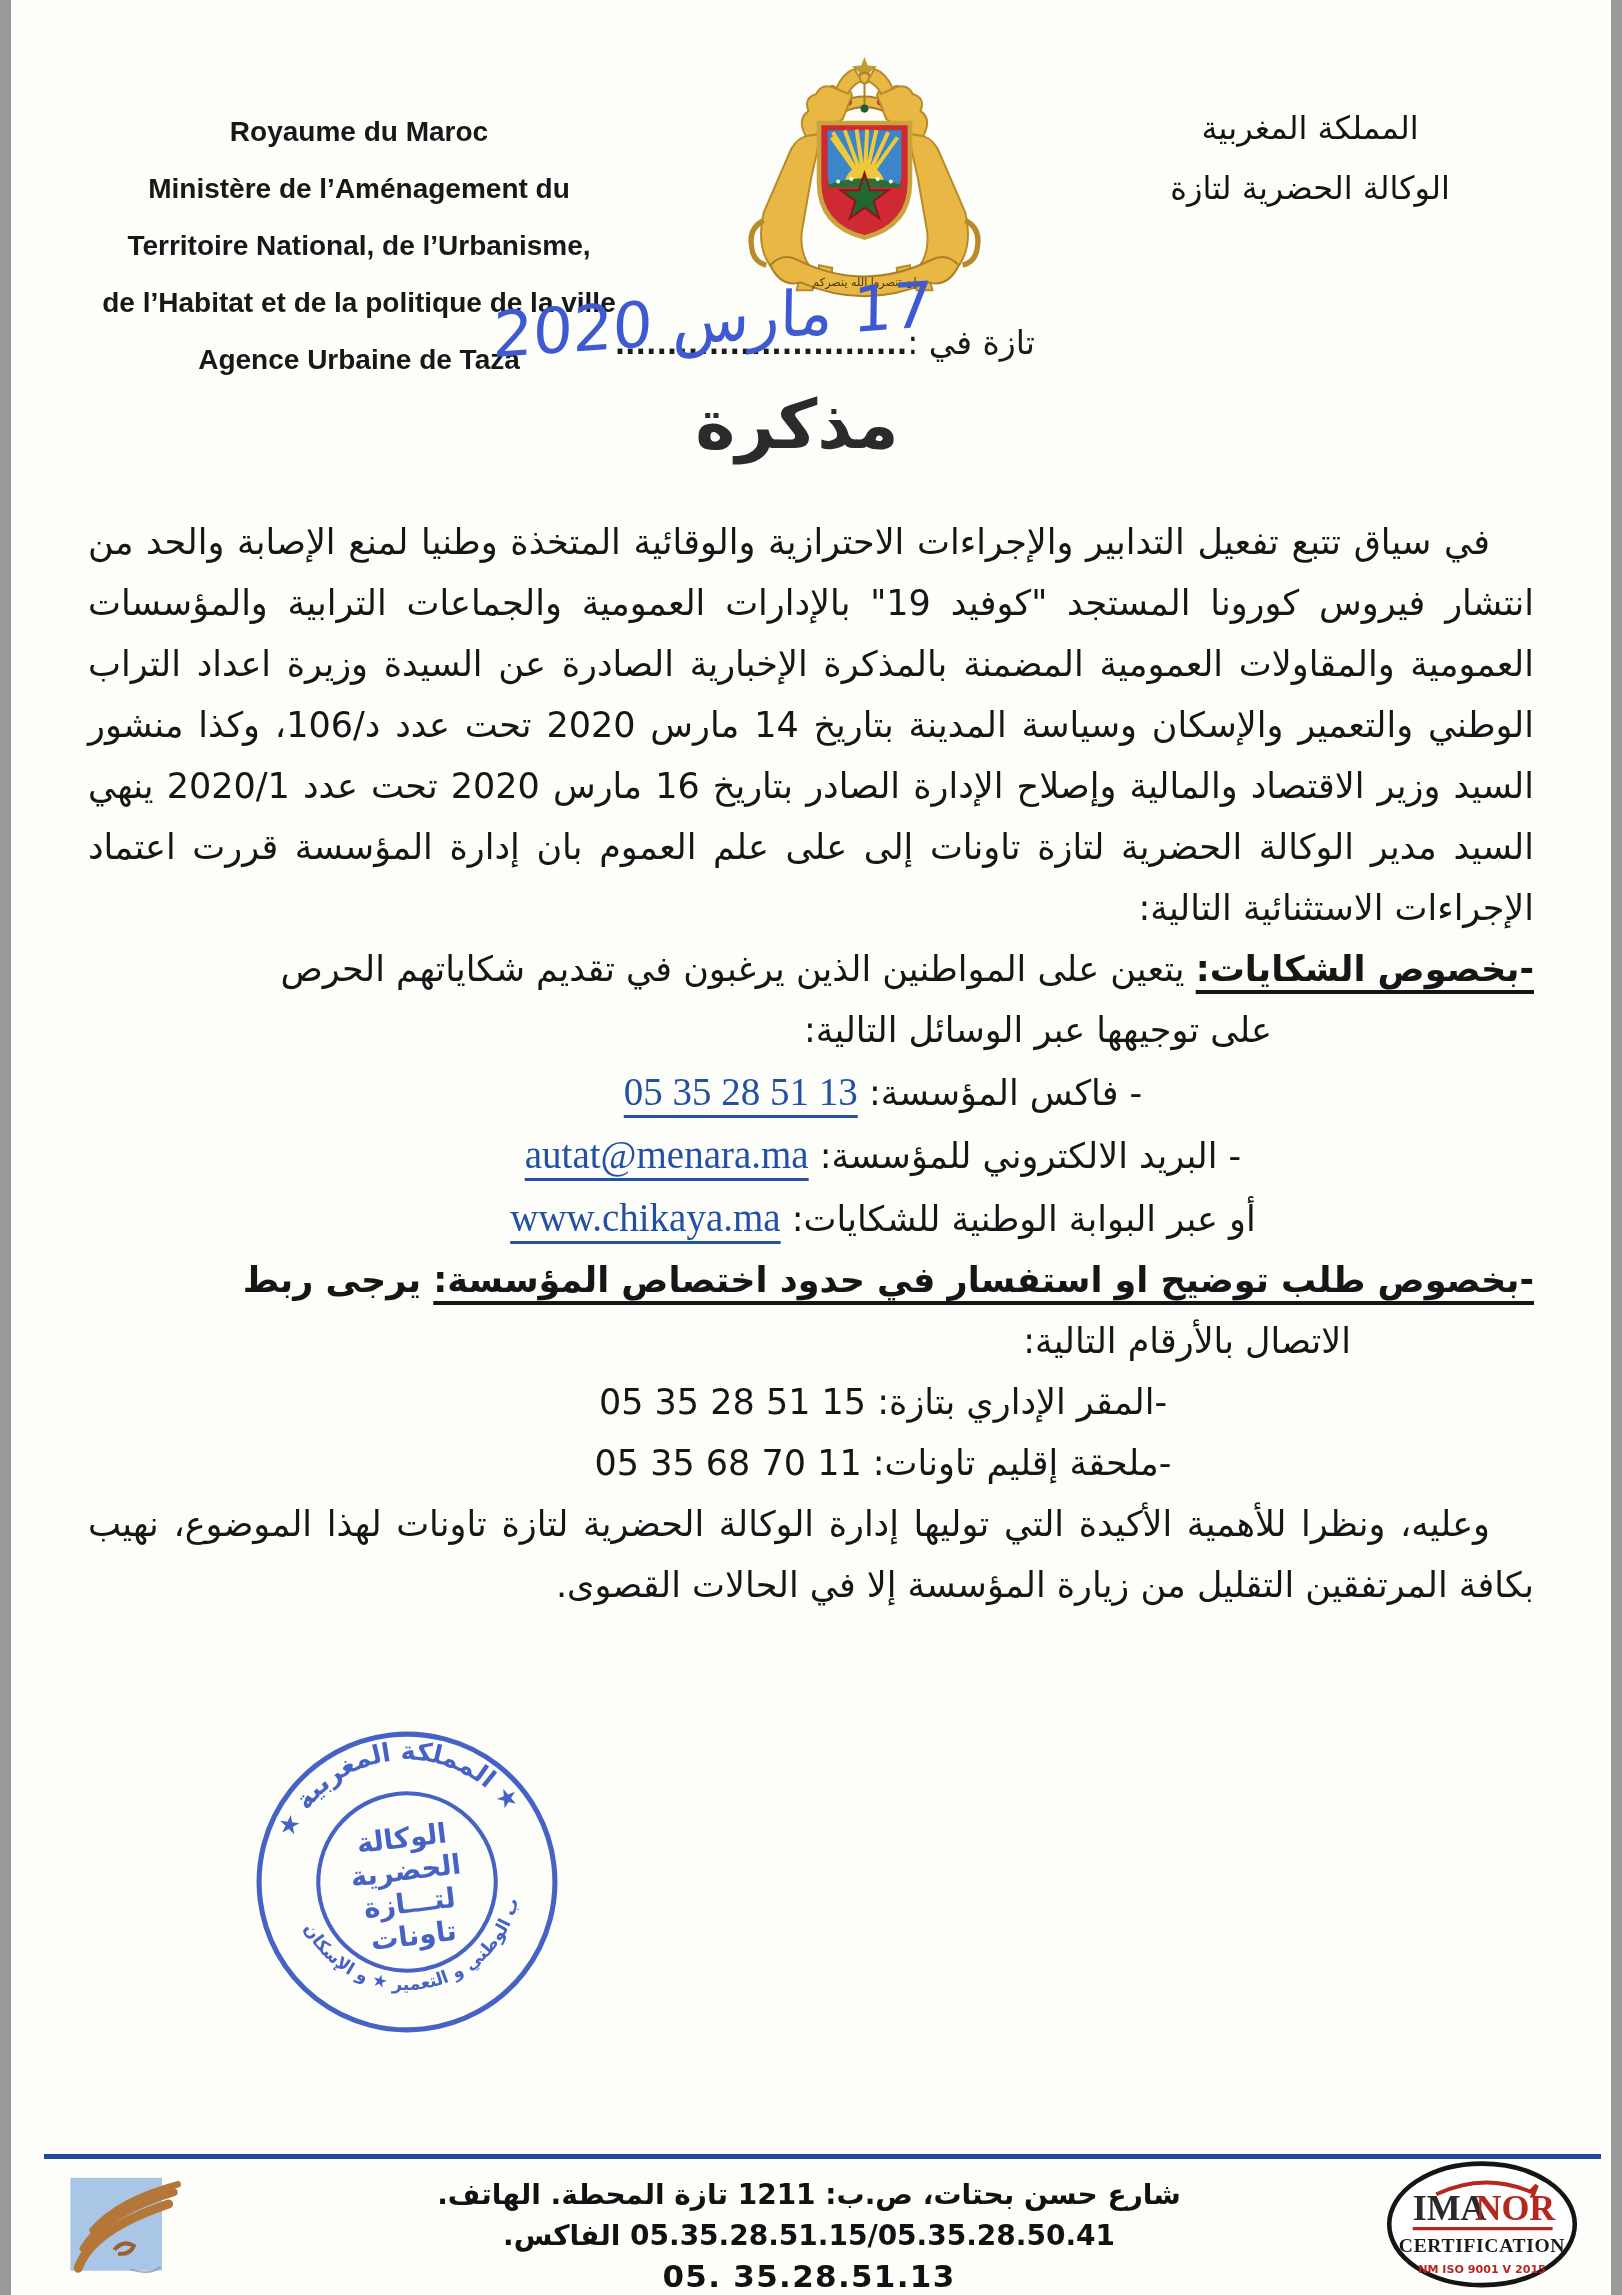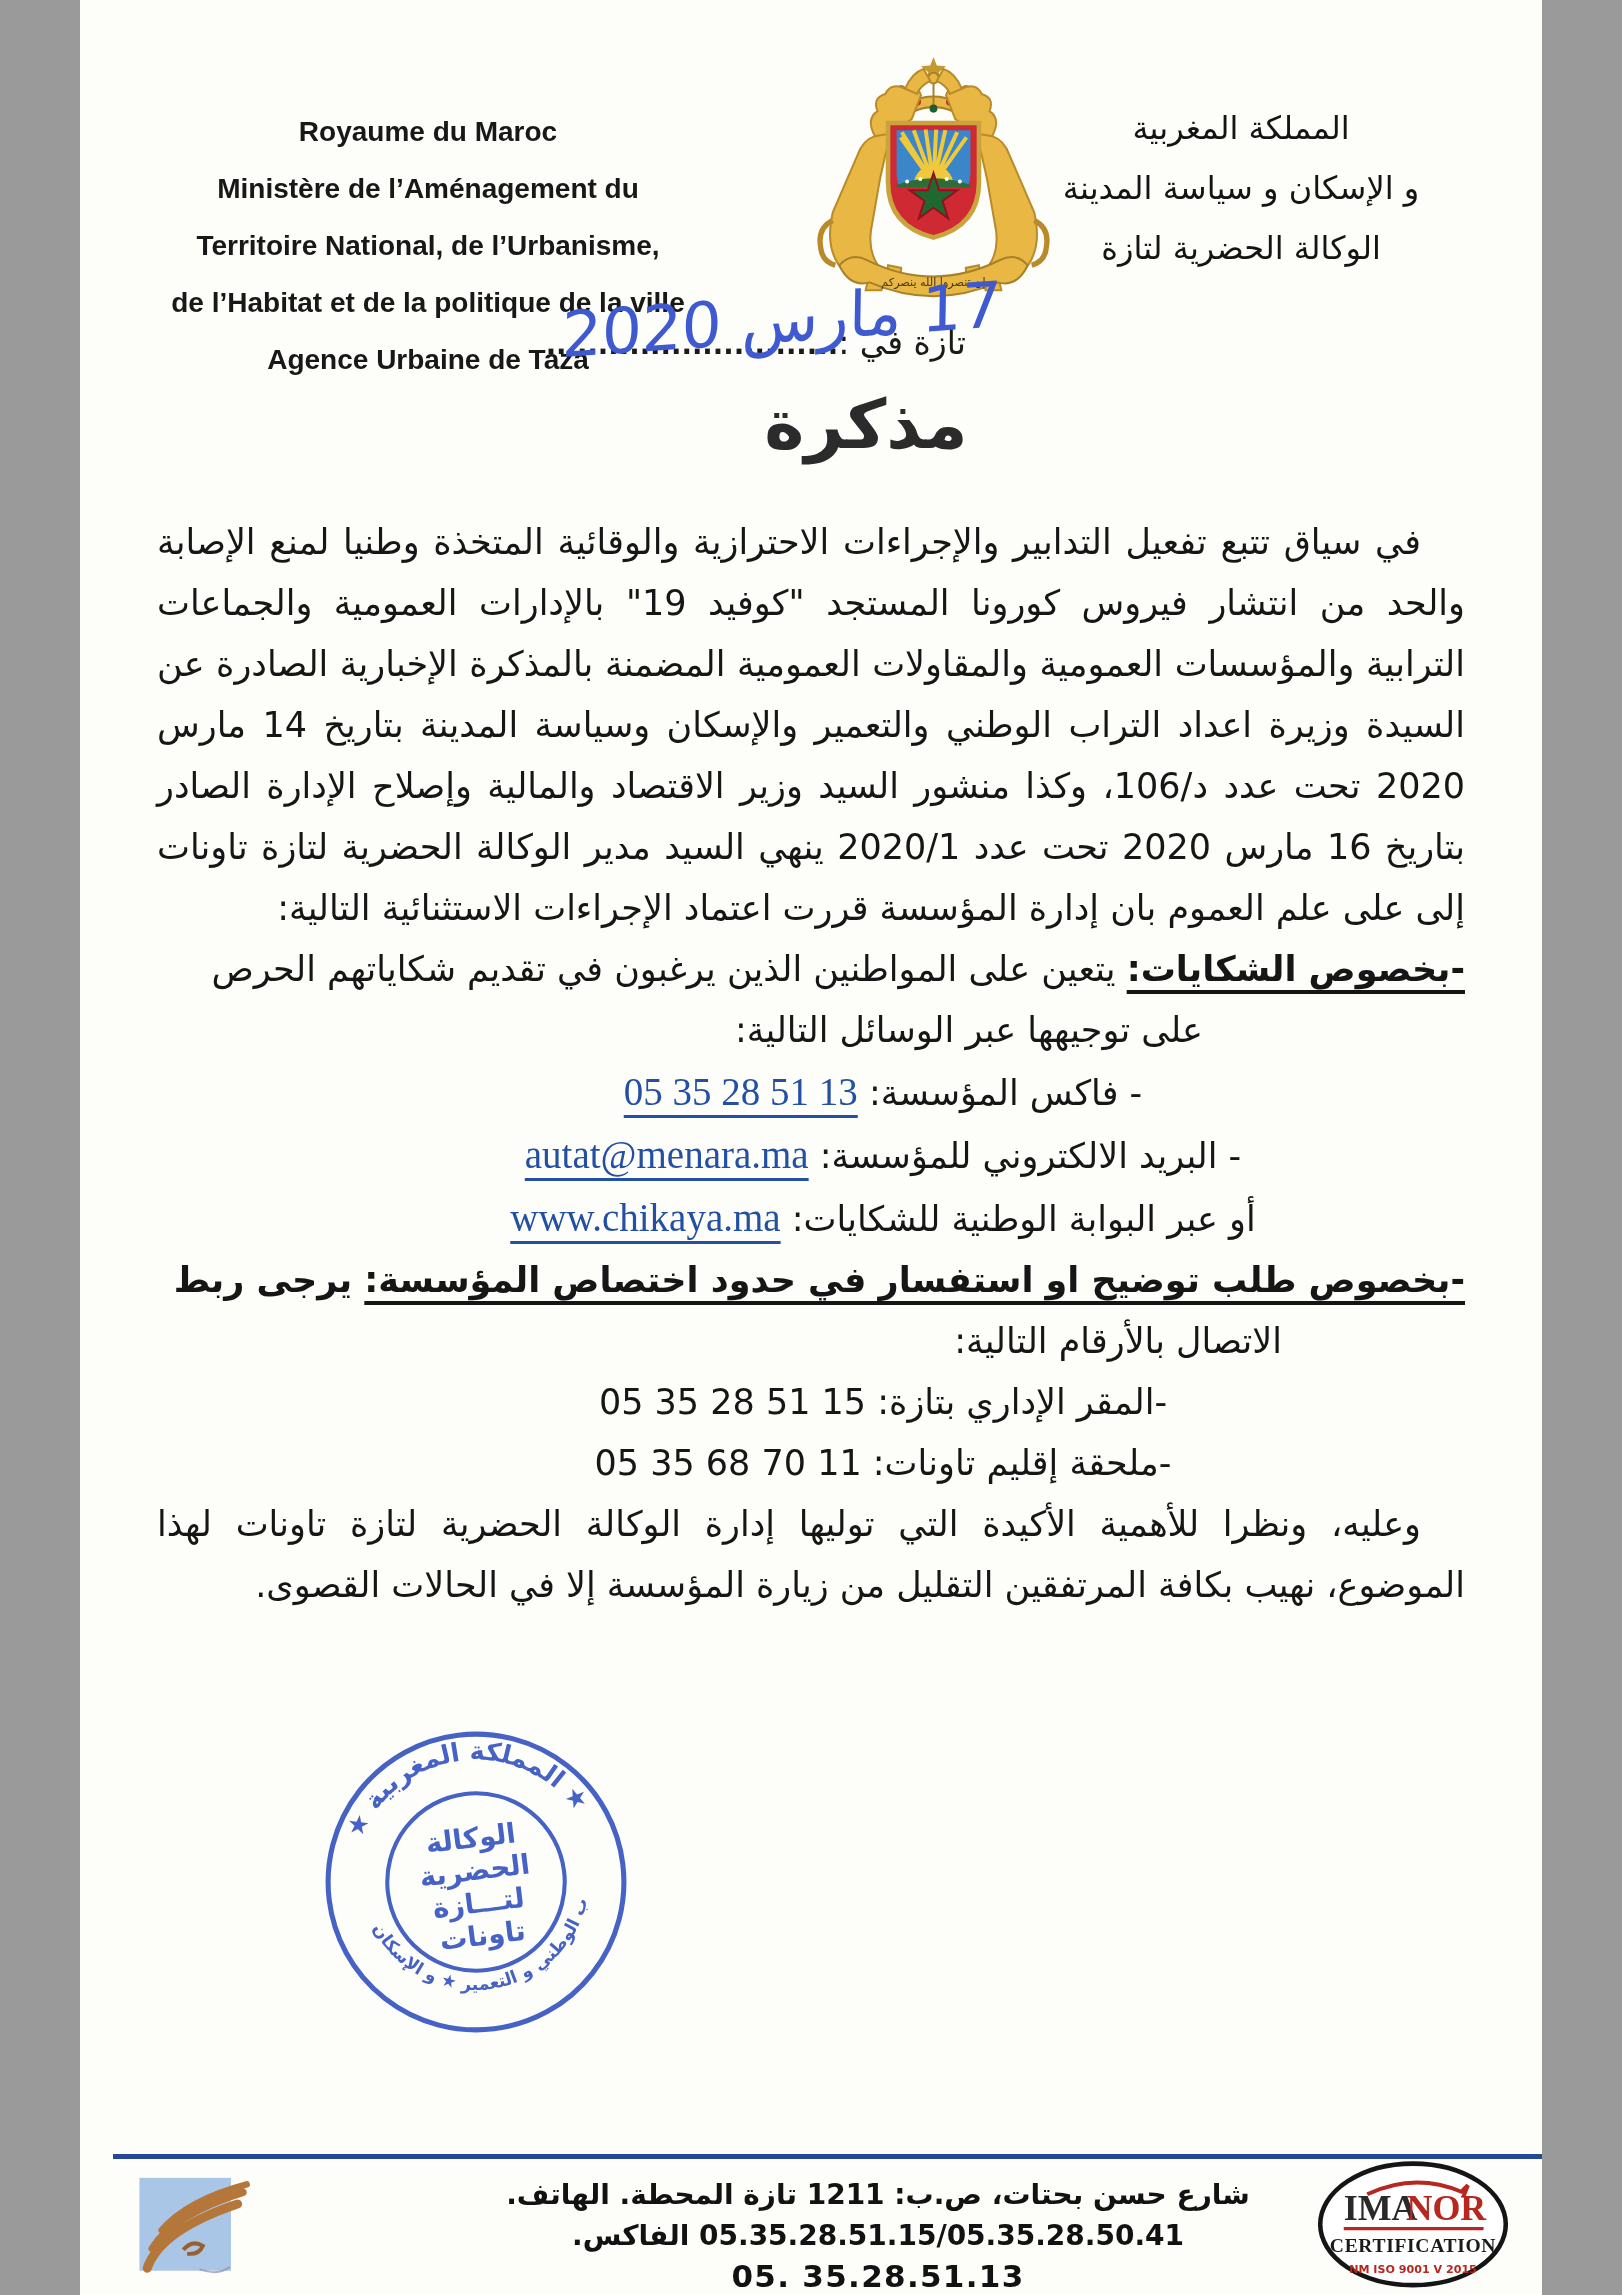--- a/index.html
+++ b/index.html
@@ -1,18 +1,18 @@
 <!DOCTYPE html>
 <html lang="ar" style="font-size:10.5px"><head>
 <meta charset="utf-8">
 <style>
   * { margin:0; padding:0; box-sizing:border-box; }
   html,body { background:#9a9a9a; }
   .page {
-    position:relative; width:1462px; height:2295px; margin:0 auto;
+    position:relative; width:1600px; height:2295px; margin:0 auto;
     background:#fdfdfa; color:#1b1b1b; overflow:hidden;
     font-family:"DejaVu Sans", sans-serif;
   }
   
   .header-left {
     position:absolute; top:103px; left:60px; width:576px;
     text-align:center; font-family:"Liberation Sans", sans-serif;
     font-weight:700; font-size:28px; line-height:57px; color:#181818;
   }
   .header-right {
@@ -142,21 +142,20 @@
 
       <g>
         <path d="M52 320 Q70 300 94 312 Q195 362 296 312 Q320 300 338 320 Q322 354 292 346 Q195 388 98 346 Q68 354 52 320 Z" fill="#e8b744" stroke="#a8802a" stroke-width="3"></path>
         <text x="195" y="352" text-anchor="middle" font-size="17" fill="#4a3a10">إن تنصروا الله ينصركم</text>
       </g>
     </svg>
   </div>
 
   <div class="header-right">
     <div>المملكة المغربية</div>
-    <div>و الإسكان و سياسة المدينة</div>
     <div>الوكالة الحضرية لتازة</div>
   </div>
 
   <div class="dateline">
     <span>تازة في :</span><span class="dots">............................</span>
   </div>
   <div class="handwriting">17 مارس 2020</div>
 
   <div class="doc-title">مذكرة</div>
 

